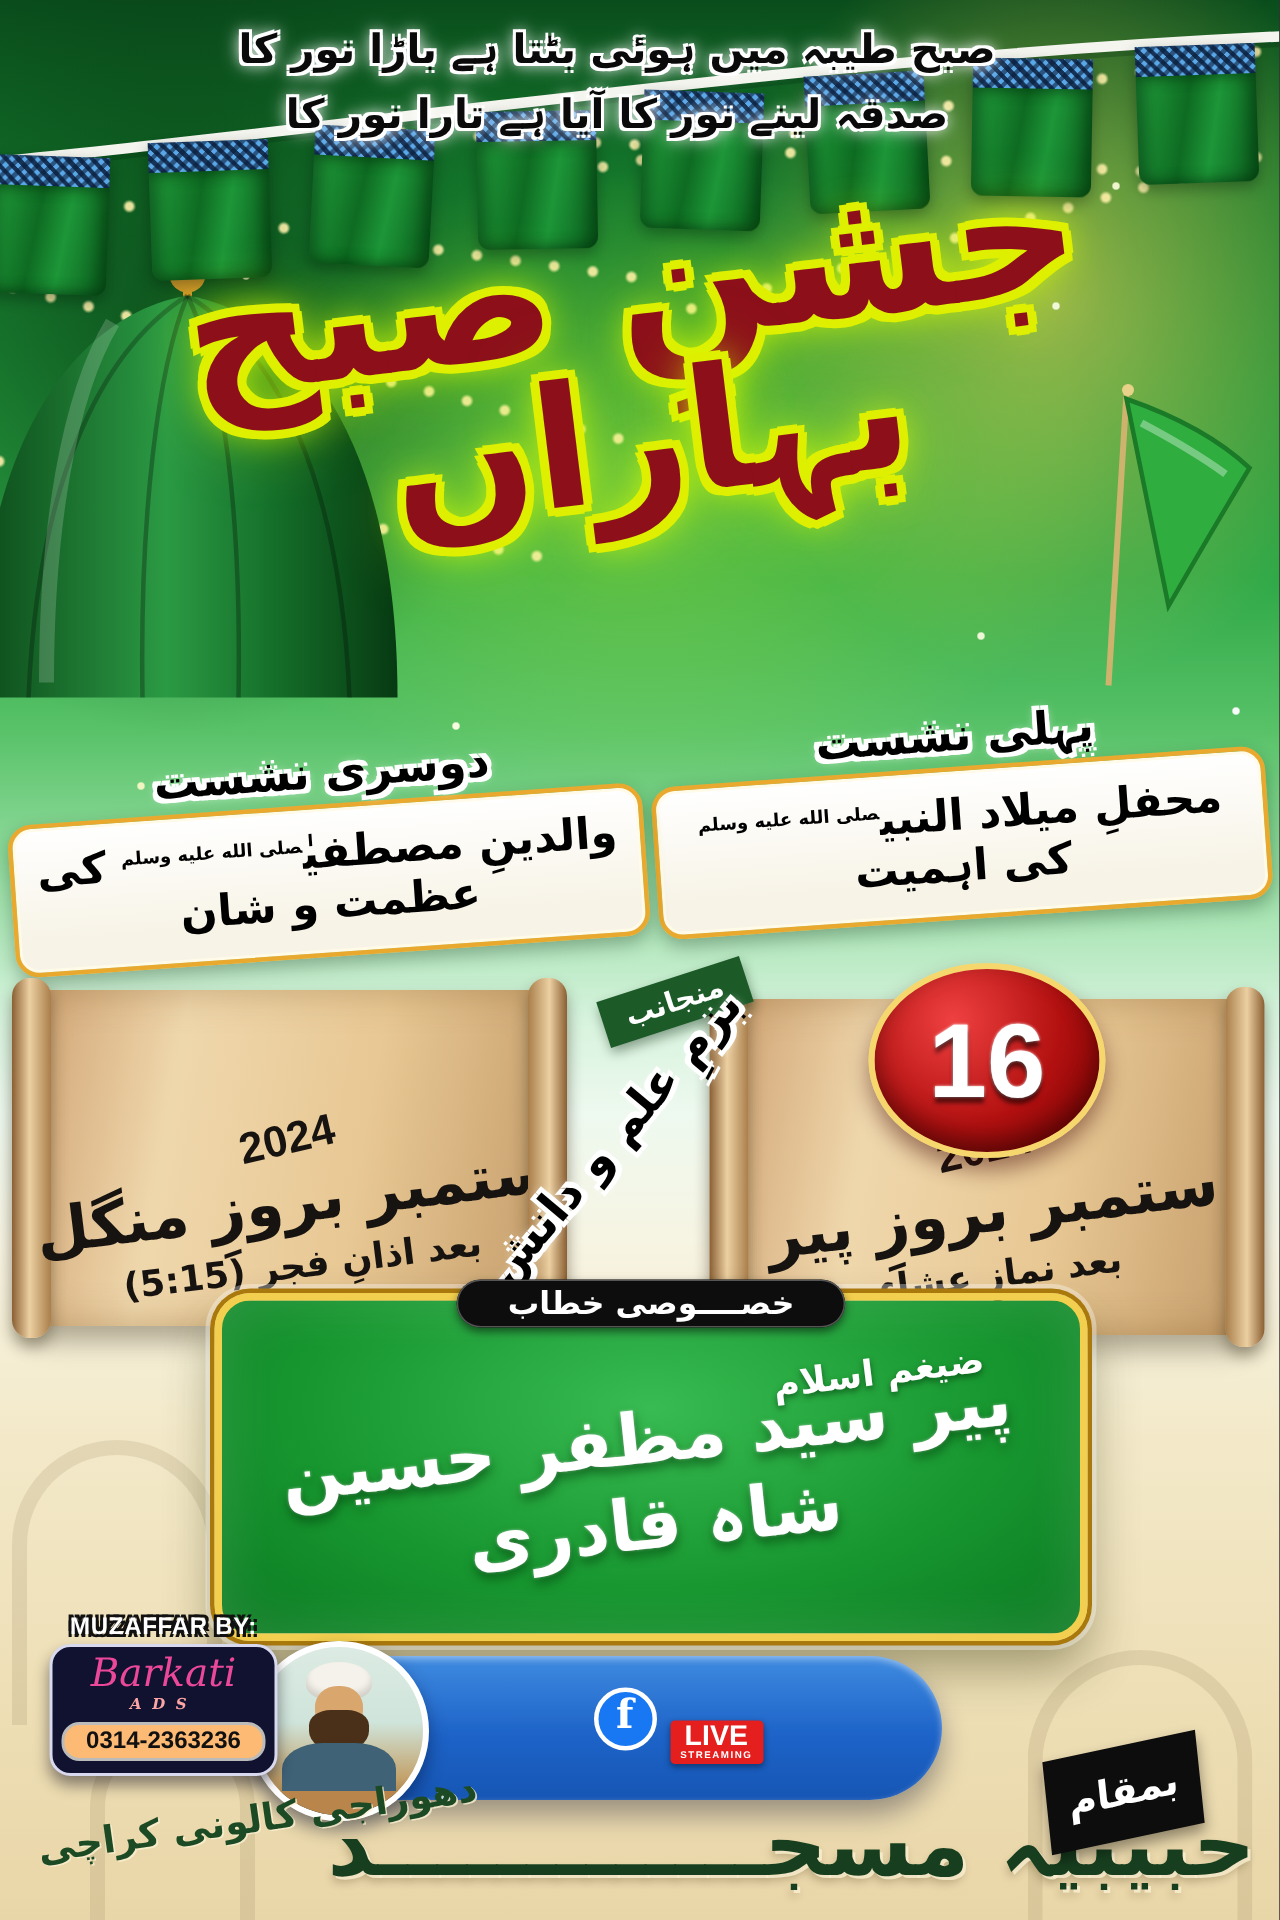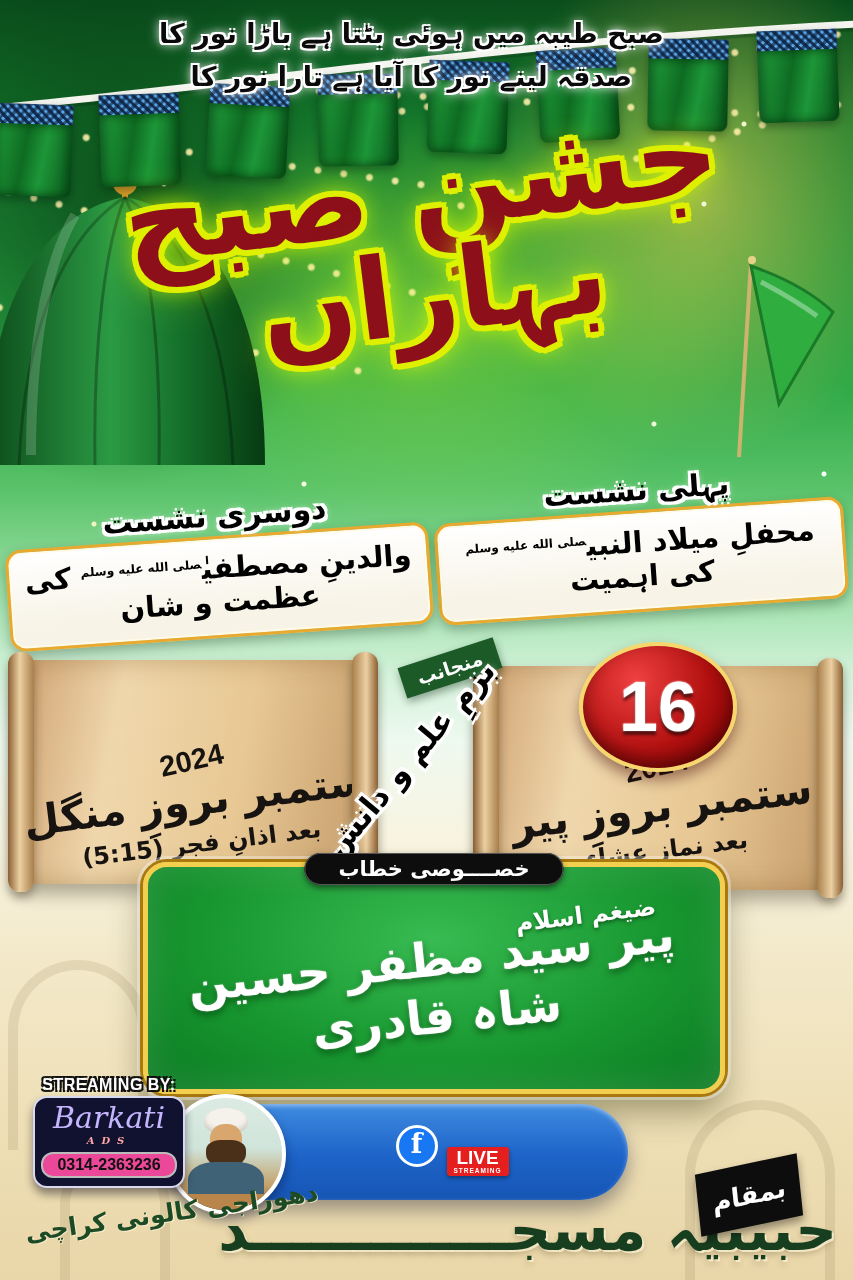--- a/index.html
+++ b/index.html
@@ -124,24 +124,24 @@
     color:#fff;font-size:47px;font-weight:bold;line-height:1.22;
     text-shadow:0 4px 7px rgba(0,60,10,.6),0 0 2px rgba(255,255,255,.6);}
 
   
   .designed{position:absolute;left:33px;top:1076px;width:152px;z-index:12;text-align:center;}
   .db-heading{font-size:16px;font-weight:bold;color:#fff;letter-spacing:.5px;
     font-family:"Liberation Sans",sans-serif;
     text-shadow:-2px -2px 0 #111,2px -2px 0 #111,-2px 2px 0 #111,2px 2px 0 #111;}
   .db-box{margin-top:2px;background:#101230;border-radius:14px;border:2px solid #d8d8ee;
     padding:5px 6px 8px;box-shadow:0 6px 10px rgba(0,0,20,.45);}
-  .db-brand{font-family:"DejaVu Serif",serif;font-style:italic;font-size:30px;color:#c4b5fd;line-height:1;}
+  .db-brand{font-family:"DejaVu Serif",serif;font-style:italic;font-size:26px;color:#ec4899;line-height:1;}
   .db-brand2{font-family:"DejaVu Serif",serif;font-style:italic;font-size:10px;color:#fca5a5;
     letter-spacing:7px;margin-top:2px;font-weight:bold;}
-  .db-phone{margin-top:6px;background:#ec4899;border-radius:12px;border:2px solid #bbb;
+  .db-phone{margin-top:6px;background:#fdba74;border-radius:12px;border:2px solid #bbb;
     font-family:"Liberation Sans",sans-serif;font-size:16px;font-weight:bold;color:#111;padding:2px 2px;}
 
   
   .fb-bar{position:absolute;left:172px;top:1104px;width:456px;height:96px;z-index:11;
     background:linear-gradient(180deg,#3f8be0 0%,#1d63c8 55%,#1656b4 100%);border-radius:50px;
     box-shadow:0 10px 18px rgba(0,10,40,.35), inset 0 2px 5px rgba(255,255,255,.45);}
   .fb-avatar{position:absolute;left:-6px;top:-10px;width:112px;height:112px;border-radius:50%;
     border:4px solid #fff;overflow:hidden;background:linear-gradient(180deg,#dcebe3 0%,#cfe4da 45%,#c3a26b 78%,#8a5a2a 100%);
     box-shadow:0 6px 12px rgba(0,10,40,.4);}
   .av-turban{position:absolute;left:34px;top:10px;width:44px;height:26px;border-radius:50% 50% 42% 42%;background:#f4f2ea;box-shadow:inset 0 -4px 5px rgba(0,0,0,.15);}
@@ -313,21 +313,21 @@
   <div class="arch" style="right:18px;top:1100px;width:130px;height:170px;"></div>
   <div class="arch" style="left:60px;top:1150px;width:90px;height:130px;"></div>
 
   <div class="speaker-banner">
     <div class="special-pill urdu">خصــــوصی خطاب</div>
     <div class="honorific urdu">ضیغم اسلام</div>
     <div class="speaker-name urdu">پیر سید مظفر حسین شاہ قادری</div>
   </div>
 
   <div class="designed">
-    <div class="db-heading">STREAMING BY:</div>
+    <div class="db-heading">MUZAFFAR BY:</div>
     <div class="db-box">
       <div class="db-brand">Barkati</div>
       <div class="db-brand2">ADS</div>
       <div class="db-phone">0314-2363236</div>
     </div>
   </div>
 
   <div class="fb-bar">
     <div class="fb-avatar">
       <div class="av-turban"></div>

